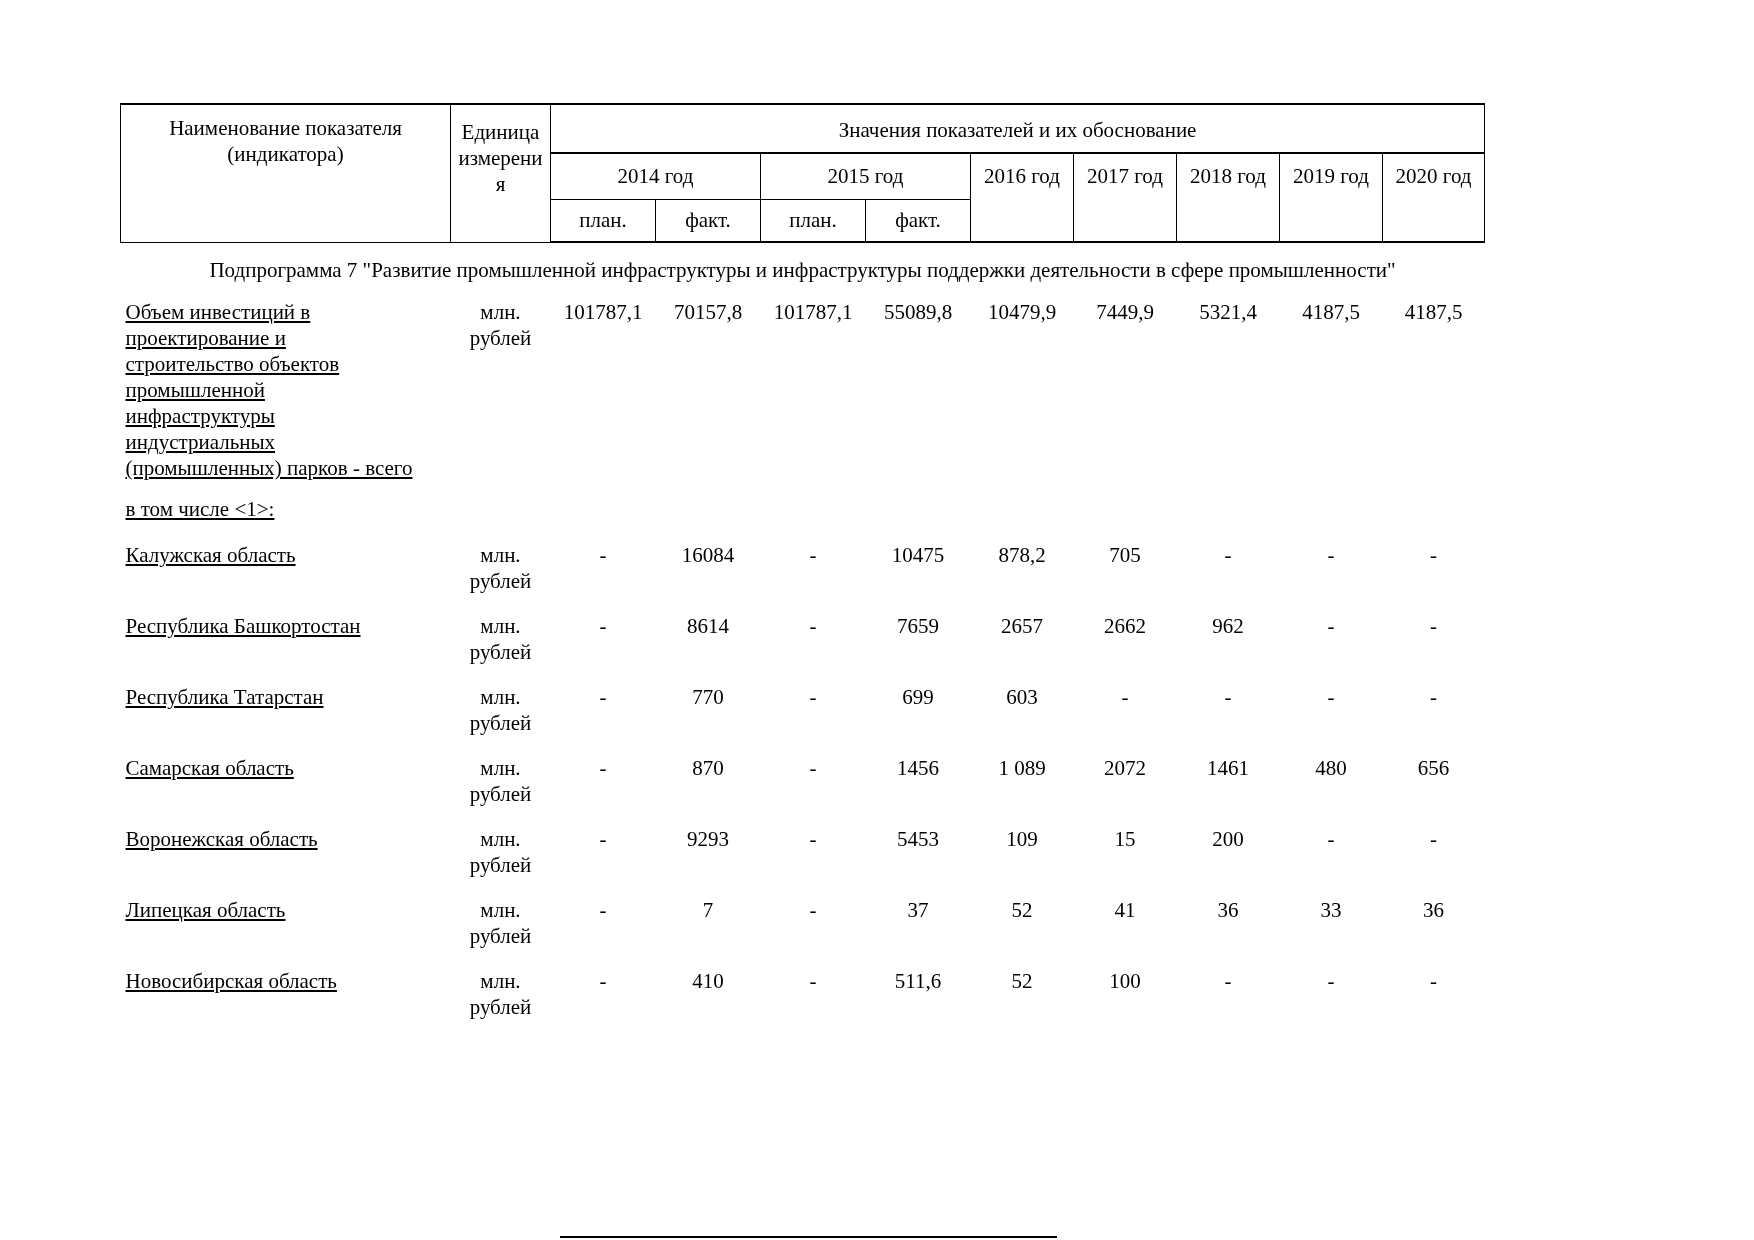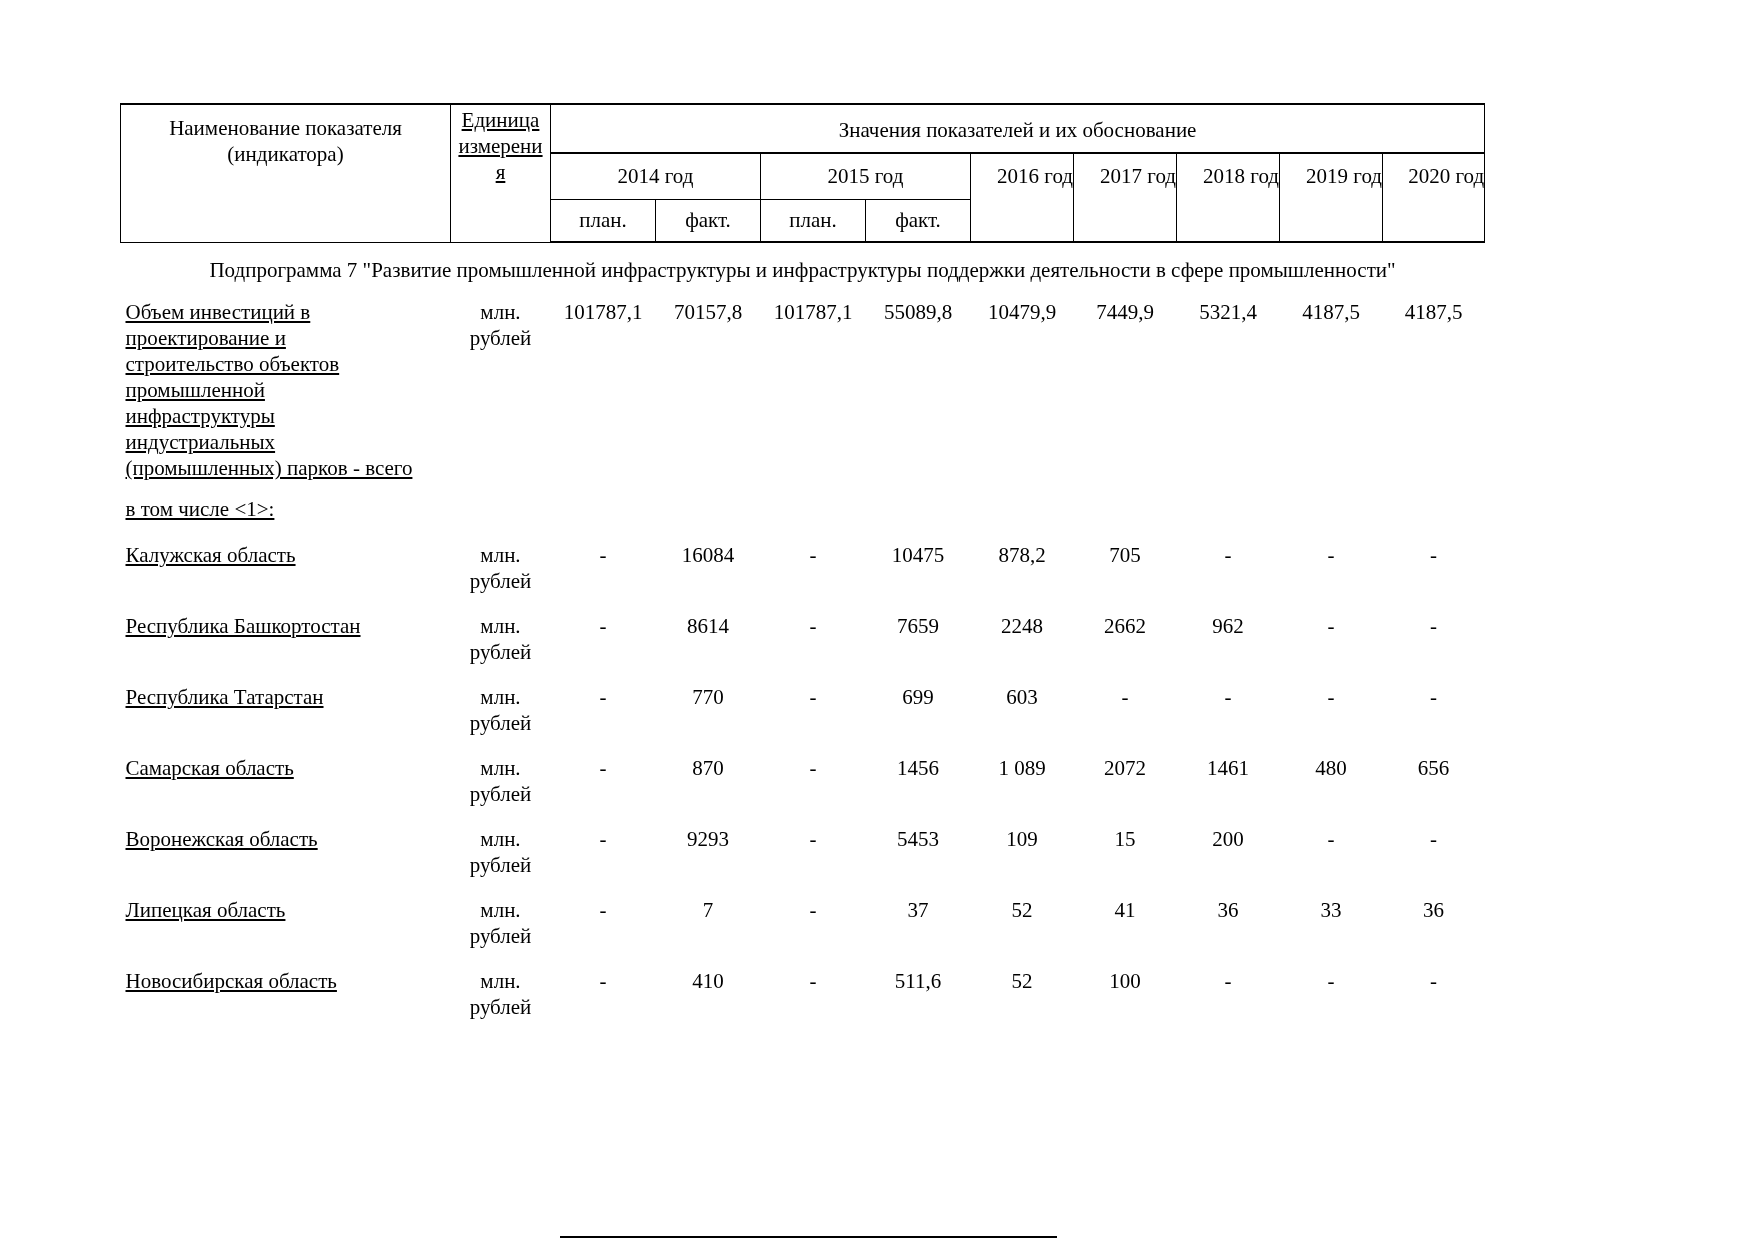--- a/index.html
+++ b/index.html
@@ -29,26 +29,26 @@
     font-weight: normal;
     text-align: center;
     vertical-align: top;
     white-space: pre-line;
     border: 1px solid #000;
     overflow: hidden;
   }
   thead tr.h1 th { border-top: 2px solid #000; }
   thead th.span-all { border-bottom: 2px solid #000; }
   thead tr.h3 th { border-bottom: 2px solid #000; }
-  thead th.year-plain { border-bottom: 2px solid #000; text-align: right; }
+  thead th.year-plain { border-bottom: 2px solid #000; }
   tr.h1 { height: 49px; }
   tr.h2 { height: 46px; }
   tr.h3 { height: 43px; }
   th.hdr-name { padding-top: 10px; }
-  th.hdr-unit { padding-top: 2px; text-decoration: underline; }
+  th.hdr-unit { padding-top: 14px; }
   th.hdr-values { padding-top: 12px; }
   tr.h2 th { padding-top: 9px; }
   tr.h3 th { padding-top: 7px; }
   
   tbody td {
     border: none;
     vertical-align: top;
     overflow: visible;
   }
   td.subtitle {
@@ -171,21 +171,21 @@
       </tr>
 
       <tr class="row-data">
         <td class="name">Республика Башкортостан</td>
         <td class="unit">млн.
 рублей</td>
         <td class="val">-</td>
         <td class="val">8614</td>
         <td class="val">-</td>
         <td class="val">7659</td>
-        <td class="val">2248</td>
+        <td class="val">2657</td>
         <td class="val">2662</td>
         <td class="val">962</td>
         <td class="val">-</td>
         <td class="val">-</td>
       </tr>
 
       <tr class="row-data">
         <td class="name">Республика Татарстан</td>
         <td class="unit">млн.
 рублей</td>

